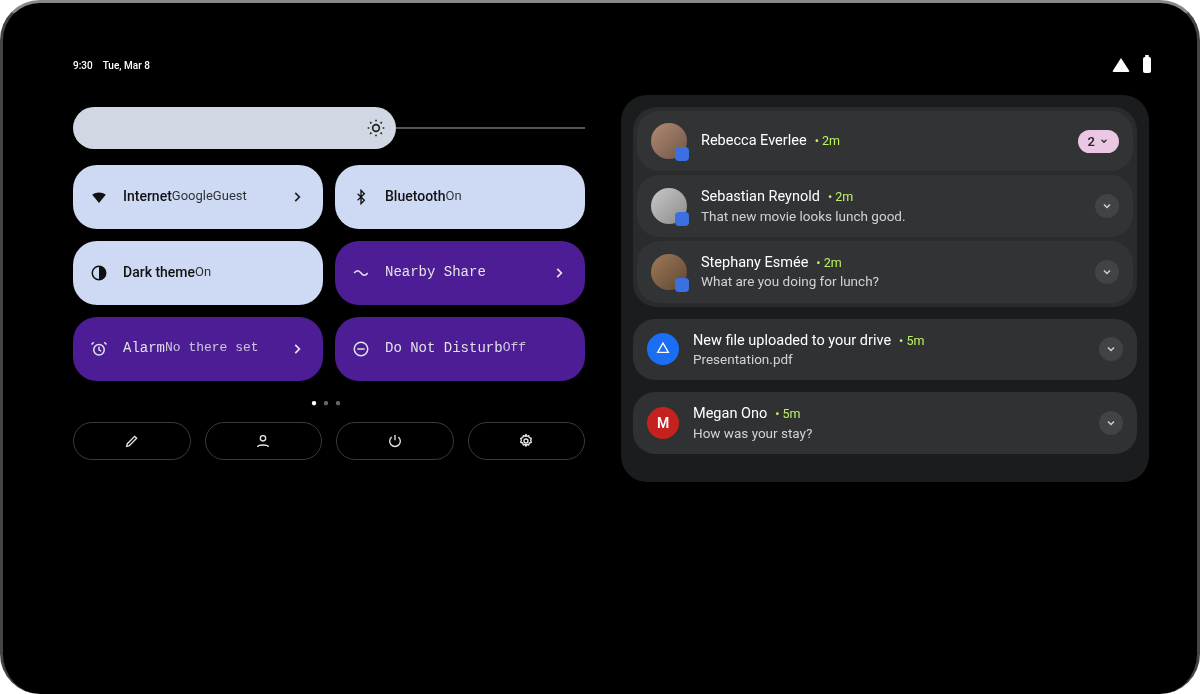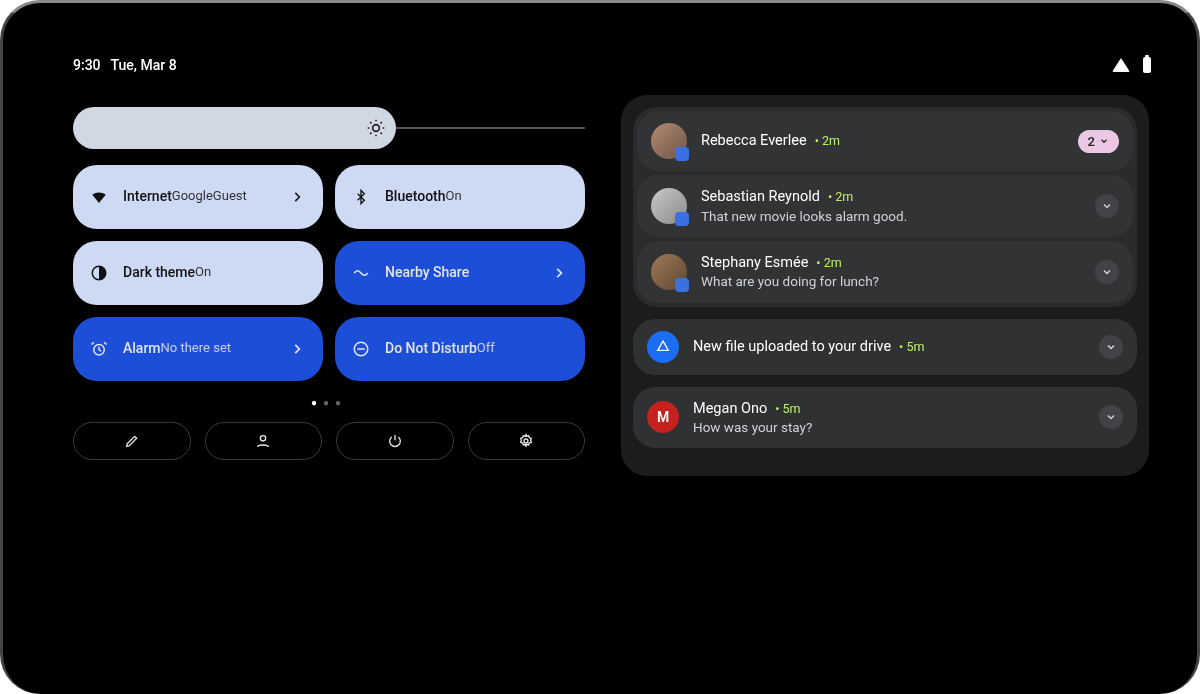--- a/index.html
+++ b/index.html
@@ -5,21 +5,21 @@
   * { box-sizing: border-box; margin: 0; padding: 0; }
   html, body { width: 1200px; height: 694px; background: #fff; font-family: -apple-system, Roboto, "Segoe UI", Arial, sans-serif; }
   .device {
     position: absolute; left: 0; top: 0; width: 1200px; height: 694px;
     background: #000; border-radius: 40px; border-top: 3px solid #888; border-left: 3px solid #444; border-right: 3px solid #444;
     overflow: hidden;
   }
   .statusbar {
     position: absolute; top: 50px; left: 70px; right: 40px; height: 24px;
     color: #fff; display: flex; justify-content: space-between; align-items: center;
-    font-size: 14px; font-weight: 500;
+    font-size: 10px; font-weight: 500;
   }
   .statusbar .left { display: flex; gap: 10px; align-items: center; }
   .statusbar .right { display: flex; gap: 6px; align-items: center; }
   .wifi-tri { width: 0; height: 0; border-left: 9px solid transparent; border-right: 9px solid transparent; border-bottom: 14px solid #fff; border-radius: 2px; }
   .batt { width: 8px; height: 16px; background: #fff; border-radius: 2px; position: relative; }
   .batt::before { content:""; position:absolute; top:-2px; left:2px; width:4px; height:2px; background:#fff; border-radius:1px; }
 
   .qs-panel {
     position: absolute; left: 70px; top: 104px; width: 512px;
   }
@@ -31,21 +31,21 @@
     display: flex; align-items: center; justify-content: flex-end; padding-right: 10px;
   }
   .bright-track { flex: 1; height: 2px; background: #555; margin-left: 0; }
 
   .tiles { display: grid; grid-template-columns: 1fr 1fr; gap: 12px; }
   .tile {
     height: 64px; border-radius: 24px; display: flex; align-items: center; padding: 0 16px;
     gap: 14px; font-size: 14px; position: relative;
   }
   .tile.light { background: #cedaf4; color: #111; }
-  .tile.dark  { background: #1d4ed8; color: #e2e4e7; }
+  .tile.dark  { background: #4c1d95; color: #e2e4e7; font-family: Liberation Mono, monospace; }
   .tile .txt { display: flex; flex-direction: row; line-height: 1.25; }
   .tile .title { font-weight: 500; }
   .tile .sub { font-size: 13px; opacity: .85; }
   .tile .chev { margin-left: auto; }
   .icon { width: 20px; height: 20px; display:flex; align-items:center; justify-content:center; }
 
   .dots { text-align: center; margin-top: 16px; letter-spacing: 6px; color: #666; font-size: 10px; }
   .dots .active { color: #fff; }
 
   .qs-buttons { display: flex; gap: 14px; margin-top: 14px; }
@@ -283,21 +283,21 @@
 
       <div class="notif">
         <div class="avatar" style="background:linear-gradient(135deg,#c9c9c9,#8a8a8a);">
             <div class="badge"></div>
           </div>
         <div class="body">
           <div class="row1">
             <span class="name">Sebastian Reynold</span>
             <span class="meta">• <span>2m</span></span>
           </div>
-          <div class="msg">That new movie looks alarm good.</div>
+          <div class="msg">That new movie looks lunch good.</div>
         </div>
         <div class="expander">
           <svg width="12" height="12" viewBox="0 0 24 24" fill="none" stroke="#cfd1d4" stroke-width="3">
               <path d="M6 9l6 6 6-6"></path>
             </svg>
         </div>
       </div>
 
       <div class="notif">
         <div class="avatar" style="background:linear-gradient(135deg,#a07a58,#5e4733);">
@@ -322,20 +322,21 @@
       <div class="appicon" style="background:#1b6ef3;">
         <svg width="16" height="16" viewBox="0 0 24 24" fill="none" stroke="#fff" stroke-width="2">
             <path d="M12 3l8 14H4z"></path>
           </svg>
       </div>
       <div class="body">
         <div class="row1">
           <span class="name">New file uploaded to your drive</span>
           <span class="meta">• <span>5m</span></span>
         </div>
+        <div class="msg">Presentation.pdf</div>
       </div>
       <div class="expander">
         <svg width="12" height="12" viewBox="0 0 24 24" fill="none" stroke="#cfd1d4" stroke-width="3">
             <path d="M6 9l6 6 6-6"></path>
           </svg>
       </div>
     </div>
 
     <div class="notif standalone">
       <div class="appicon" style="background:#c5221f;">M</div>

